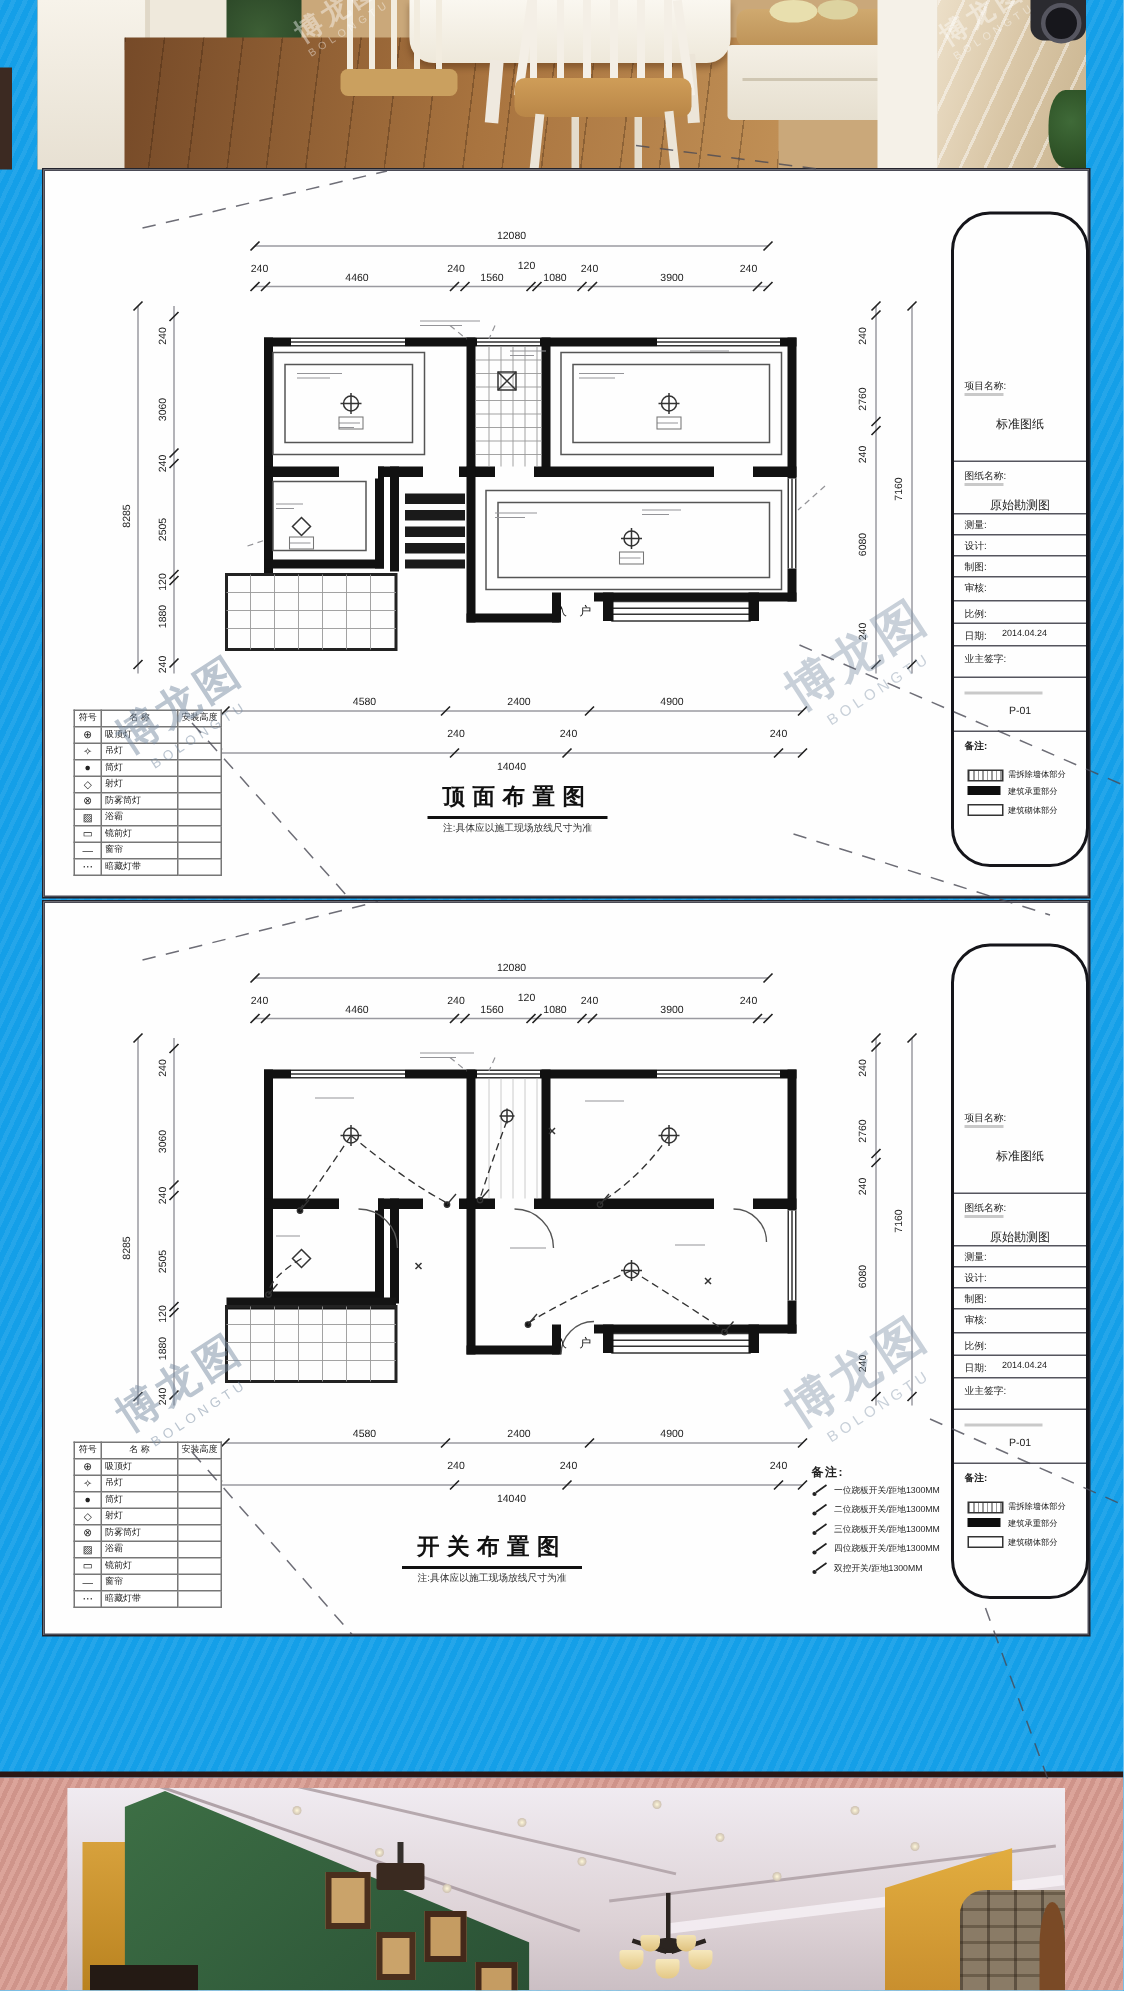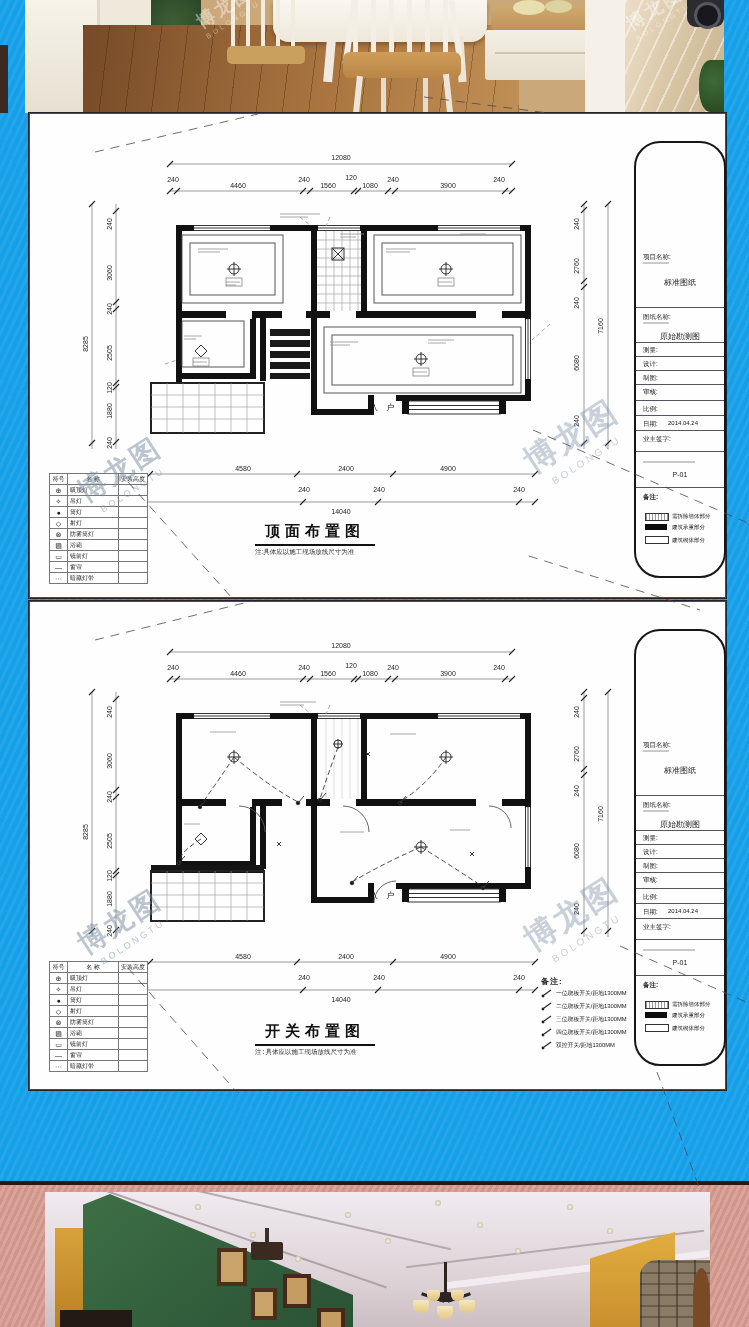--- a/index.html
+++ b/index.html
@@ -9,21 +9,21 @@
         background-image:repeating-linear-gradient(115deg,rgba(255,255,255,.07) 0 3px,rgba(0,0,0,0) 3px 7px);}
   .abs{position:absolute;}
   
   .sheet{position:absolute;left:29px;width:695px;background:#fefefe;
          border:1px solid #4a4a55;box-shadow:0 0 0 1px #23232c;}
   .sheet svg.plansvg{position:absolute;left:0;top:0;}
   .dl{position:absolute;font-size:7px;line-height:1;color:#222;white-space:nowrap;transform:translateX(-50%);}
   .dlv{position:absolute;font-size:7px;line-height:1;color:#222;white-space:nowrap;
        transform:translate(-50%,-50%) rotate(-90deg);}
   .entr{position:absolute;font-size:8px;letter-spacing:3px;color:#111;}
-  .ptitle{position:absolute;}
+  .ptitle{position:absolute;text-align:center;}
   .ptitle .t{display:inline-block;font-size:15px;font-weight:bold;letter-spacing:5px;color:#111;
              border-bottom:2px solid #111;padding:0 10px 3px 10px;}
   .ptitle .n{font-size:6.5px;color:#333;margin-top:2px;}
   
   table.ltab{position:absolute;border-collapse:collapse;background:#fff;}
   table.ltab td,table.ltab th{border:1px solid #777;font-size:6px;font-weight:normal;
       color:#222;padding:0 2px;height:10px;line-height:1;text-align:center;}
   table.ltab th{font-size:6px;}
   table.ltab td.sym{width:13px;font-size:7px;}
   table.ltab td.nm{width:46px;text-align:left;}
@@ -568,21 +568,21 @@
         </div>
       <div class="row">
         <svg width="12" height="9">
             <circle cx="2" cy="7" r="1.4" fill="#222"></circle>
             <line x1="3" y1="6" x2="10" y2="1" stroke="#222" stroke-width="1.1"></line>
           </svg>
         <span>双控开关/距地1300MM</span>
         </div>
     </div>
 
-    <div class="ptitle" style="left:225px;top:420px;width:180px;font-family:Liberation Mono, monospace;">
+    <div class="ptitle" style="left:208px;top:420px;width:180px;">
       <span class="t">开关布置图</span>
       <div class="n">注:具体应以施工现场放线尺寸为准</div>
     </div>
 
     <div class="tblock">
       <div class="lbl" style="top:110px;">项目名称:</div>
       <div class="sub" style="top:119px;"></div>
       <div class="val" style="top:134px;">标准图纸</div>
       <div class="sep" style="top:164px;"></div>
       <div class="lbl" style="top:170px;">图纸名称:</div>

